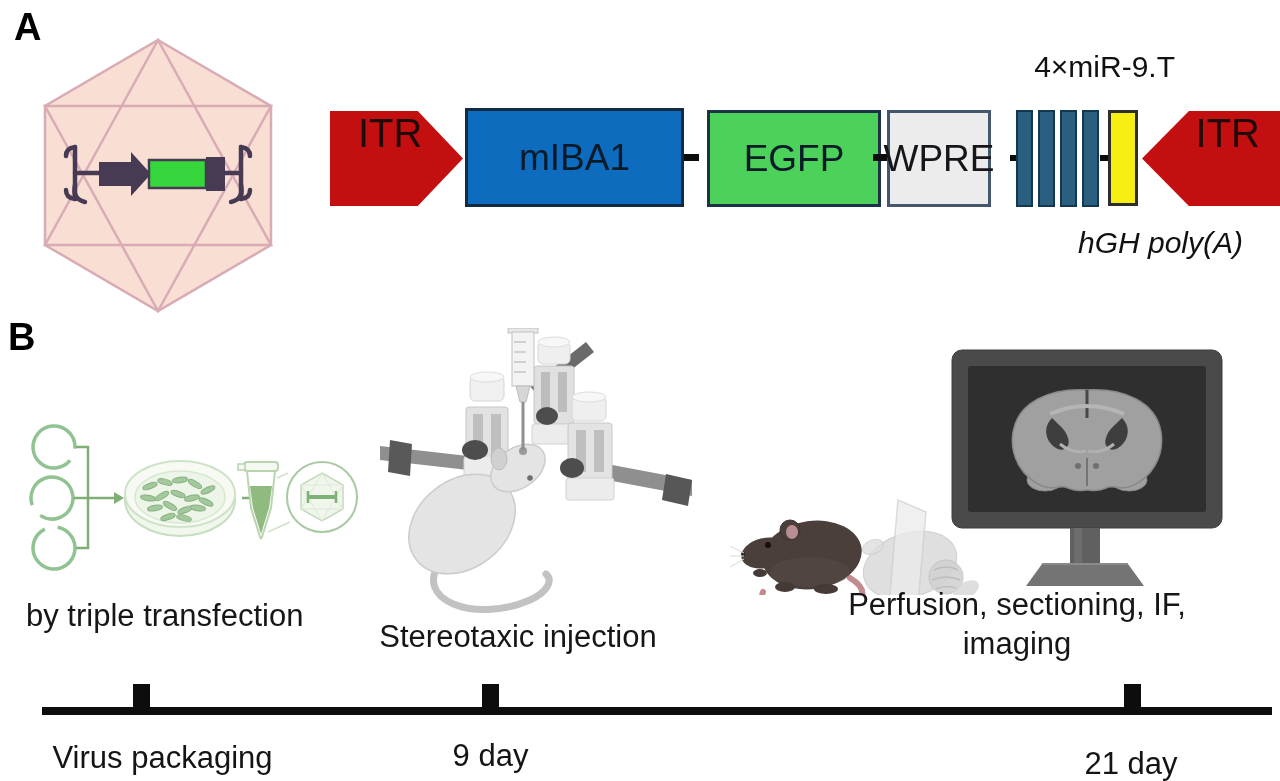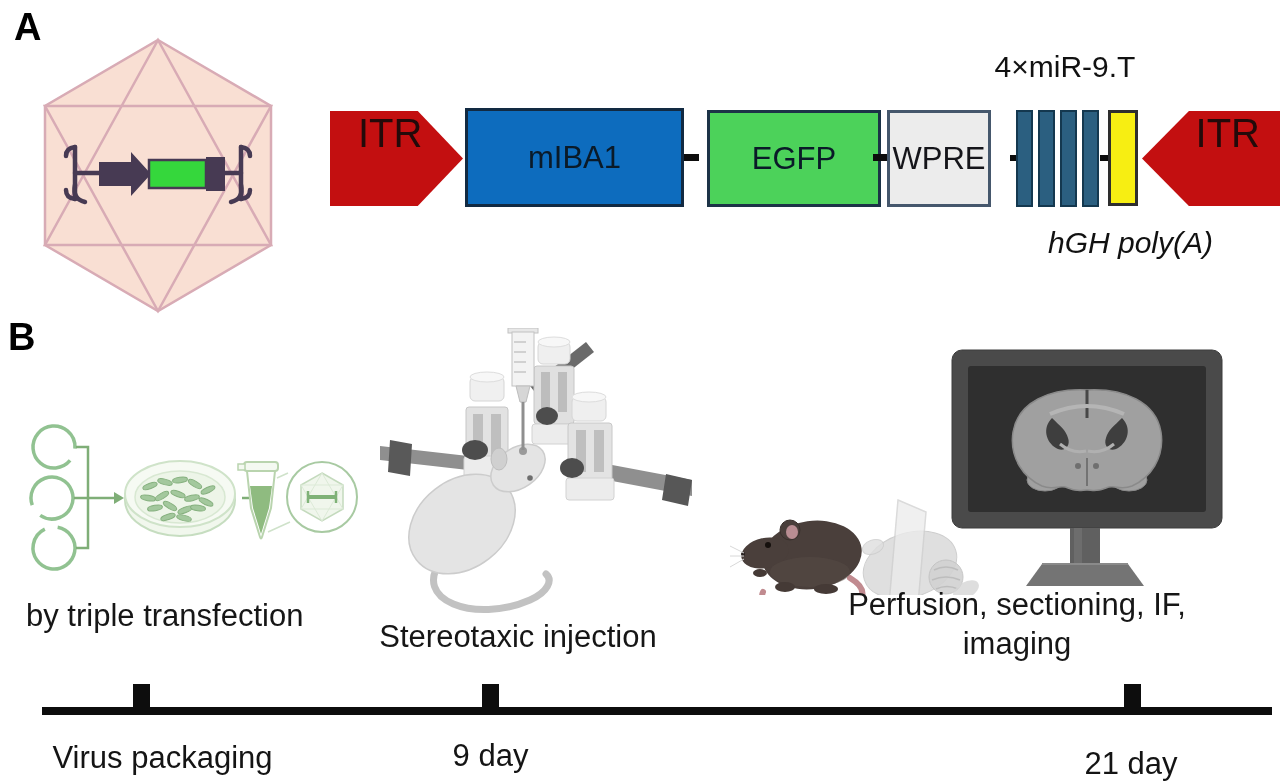--- a/index.html
+++ b/index.html
@@ -2,35 +2,35 @@
 <html><head>
 <meta charset="utf-8">
 <style>
   html,body{margin:0;padding:0;background:#ffffff;}
   #figure{position:relative;width:1280px;height:781px;background:#ffffff;overflow:hidden;
           font-family:"Liberation Sans",sans-serif;color:#111;}
   .panel-label{position:absolute;font-size:38px;font-weight:bold;color:#000;}
   .abs{position:absolute;}
   
   .gene-box{position:absolute;display:flex;align-items:center;justify-content:center;
-            font-size:31px;color:#0a1a28;box-sizing:border-box;}
+            font-size:37px;color:#0a1a28;box-sizing:border-box;}
   .itr{position:absolute;background:#c30f10;display:flex;
        font-size:40px;color:#230a0a;box-sizing:border-box;}
   .connector{position:absolute;background:#0d0d0d;}
   #mibox{left:465px;top:108px;width:219px;height:99px;background:#0d6cbe;border:3px solid #122a42;}
   #egfpbox{left:699px;top:110px;width:174px;height:97px;background:#4cd25a;border:3px solid #1c3347;margin-left:8px;}
   #wprebox{left:887px;top:110px;width:104px;height:97px;background:#ececec;border:3px solid #45576c;color:#15151a;}
   #polyabox{left:1108px;top:110px;width:30px;height:96px;background:#f7ee12;border:3px solid #2e2e2e;}
   #mir-stripes{left:1016px;top:110px;width:86px;height:97px;display:flex;gap:5px;position:absolute;}
   .mir-stripe{width:17px;height:100%;background:#2b5f80;border:2px solid #14384f;box-sizing:border-box;}
   #itr-left{left:330px;top:111px;width:133px;height:95px;padding-left:28px;
             clip-path:polygon(0% 0%,66% 0%,100% 50%,66% 100%,0% 100%);}
   #itr-right{left:1142px;top:111px;width:138px;height:95px;justify-content:flex-end;padding-right:20px;
              clip-path:polygon(100% 0%,34% 0%,0% 50%,34% 100%,100% 100%);}
-  .small-label{position:absolute;font-size:30px;color:#111;text-align:center;}
+  .small-label{position:absolute;font-size:30px;color:#111;text-align:right;}
   
   .caption{position:absolute;font-size:31px;color:#161616;line-height:39px;}
   #timeline-line{position:absolute;left:42px;top:707px;width:1230px;height:8px;background:#0d0d0d;}
   .timeline-tick{position:absolute;top:684px;width:17px;height:24px;background:#0d0d0d;}
   .timeline-label{position:absolute;font-size:31px;color:#141414;text-align:center;}
 </style>
 </head>
 <body>
 
 <div id="figure">

